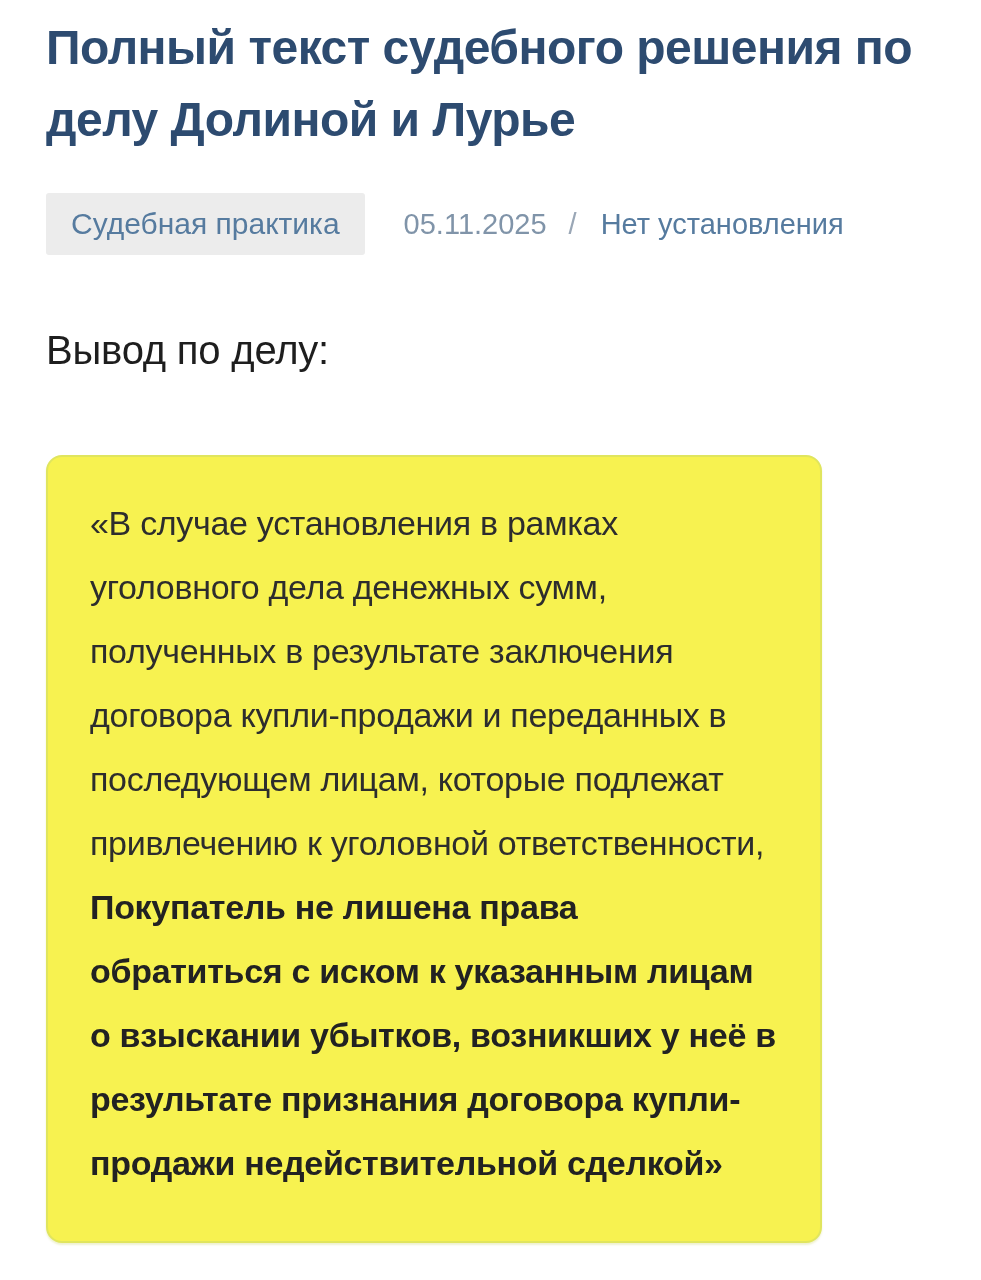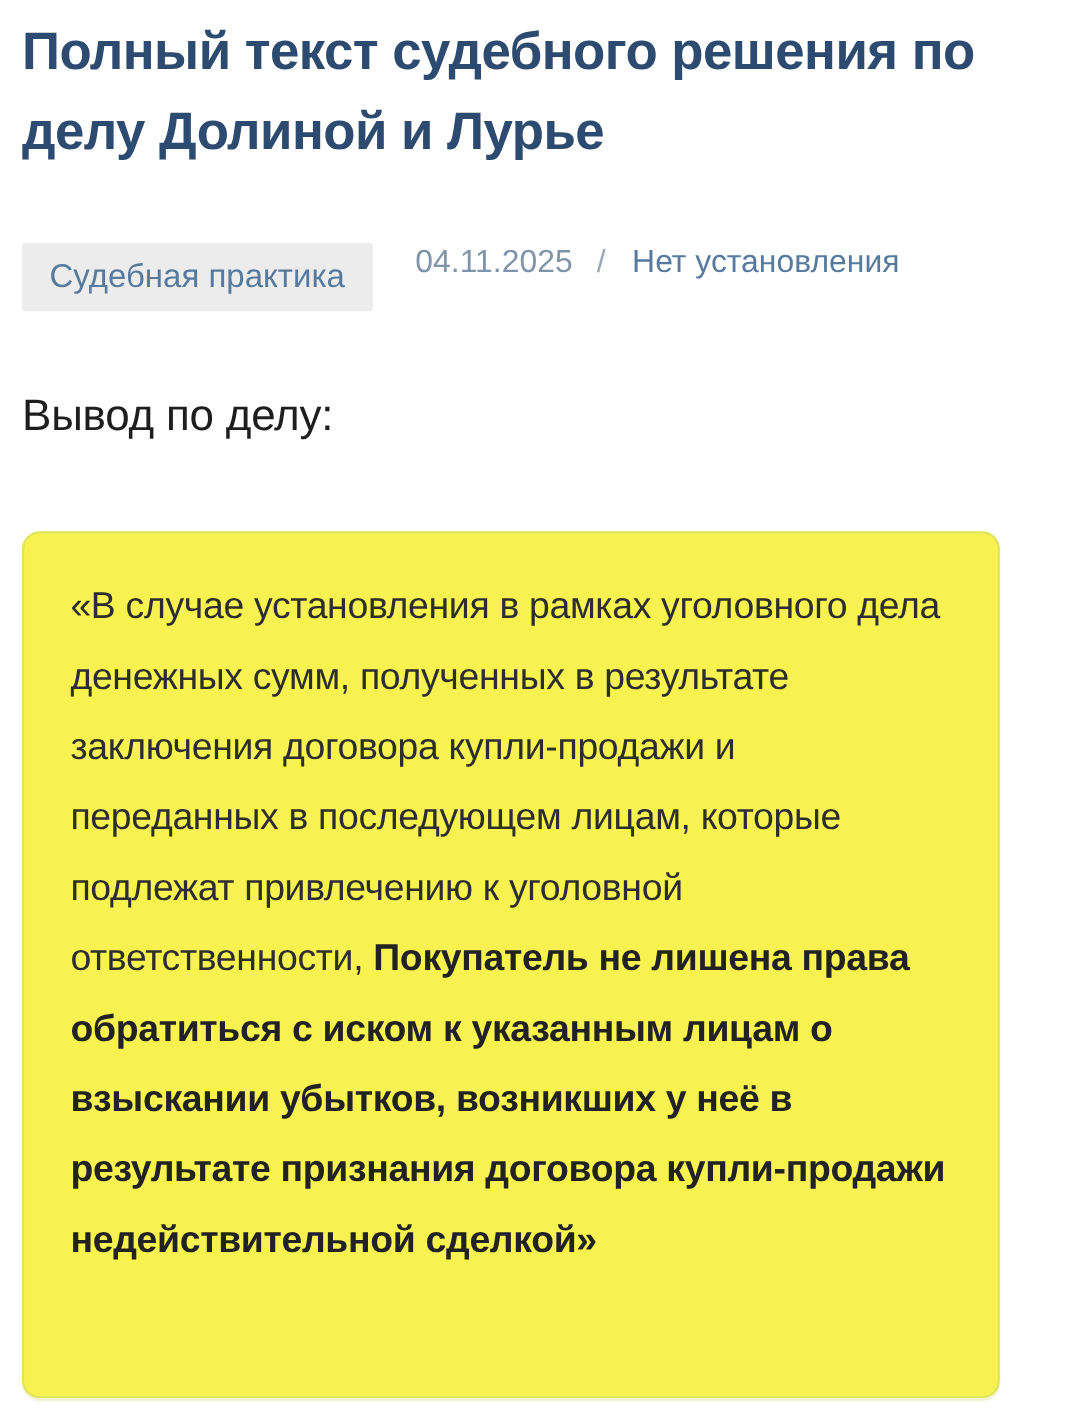--- a/index.html
+++ b/index.html
@@ -4,21 +4,21 @@
 <style>
   * { margin: 0; padding: 0; box-sizing: border-box; }
   html, body { background: #ffffff; }
   body {
     width: 981px;
     height: 1280px;
     overflow: hidden;
     font-family: "Liberation Sans", "DejaVu Sans", sans-serif;
   }
   .article {
-    padding: 12px 46px 0 20px;
+    padding: 12px 46px 0 46px;
   }
   .page-title {
     font-size: 48px;
     line-height: 72px;
     font-weight: 700;
     letter-spacing: -0.5px;
     color: #2d4b70;
     margin-bottom: 37px;
   }
   .meta-row {
@@ -29,21 +29,20 @@
   .category-badge {
     display: inline-block;
     background: #ececec;
     color: #567b9f;
     font-size: 30px;
     line-height: 36px;
     padding: 13px 25px;
     border-radius: 3px;
     text-decoration: none;
     cursor: pointer;
-    margin-top: 28px;
   }
   .post-date {
     color: #8094a9;
     margin-left: 39px;
   }
   .meta-separator {
     color: #9aa7b6;
     margin-left: 22px;
   }
   .comments-link {
@@ -54,21 +53,21 @@
   }
   .intro-text {
     margin-top: 75px;
     font-size: 40px;
     line-height: 40px;
     color: #1e1e1e;
     letter-spacing: -0.2px;
   }
   .quote-box {
     margin-top: 85px;
-    width: 889px;
+    width: 776px;
     min-height: 788px;
     background: #f7f250;
     border: 2px solid #e0e55e;
     border-radius: 16px;
     box-shadow: 0 2px 2px rgba(210, 215, 120, 0.35);
     padding: 34px 44px 40px 42px;
     font-size: 34px;
     line-height: 64px;
     letter-spacing: -0.3px;
     color: #2d2d2d;
@@ -80,21 +79,21 @@
 </style>
 </head>
 <body>
 
 <div class="article">
 
   <h1 class="page-title">Полный текст судебного решения по делу Долиной и Лурье</h1>
 
   <div class="meta-row">
     <a class="category-badge">Судебная практика</a>
-    <span class="post-date">04.11.2025</span>
+    <span class="post-date">05.11.2025</span>
     <span class="meta-separator">/</span>
     <a class="comments-link">Нет установления</a>
   </div>
 
   <p class="intro-text">Вывод по делу:</p>
 
   <div class="quote-box">
     <span>«В случае установления в рамках уголовного дела денежных сумм, полученных в результате заключения договора купли-продажи и переданных в последующем лицам, которые подлежат привлечению к уголовной ответственности, </span><strong>Покупатель не лишена права обратиться с иском к указанным лицам о взыскании убытков, возникших у неё в результате признания договора купли-продажи недействительной сделкой»</strong>
   </div>
 

